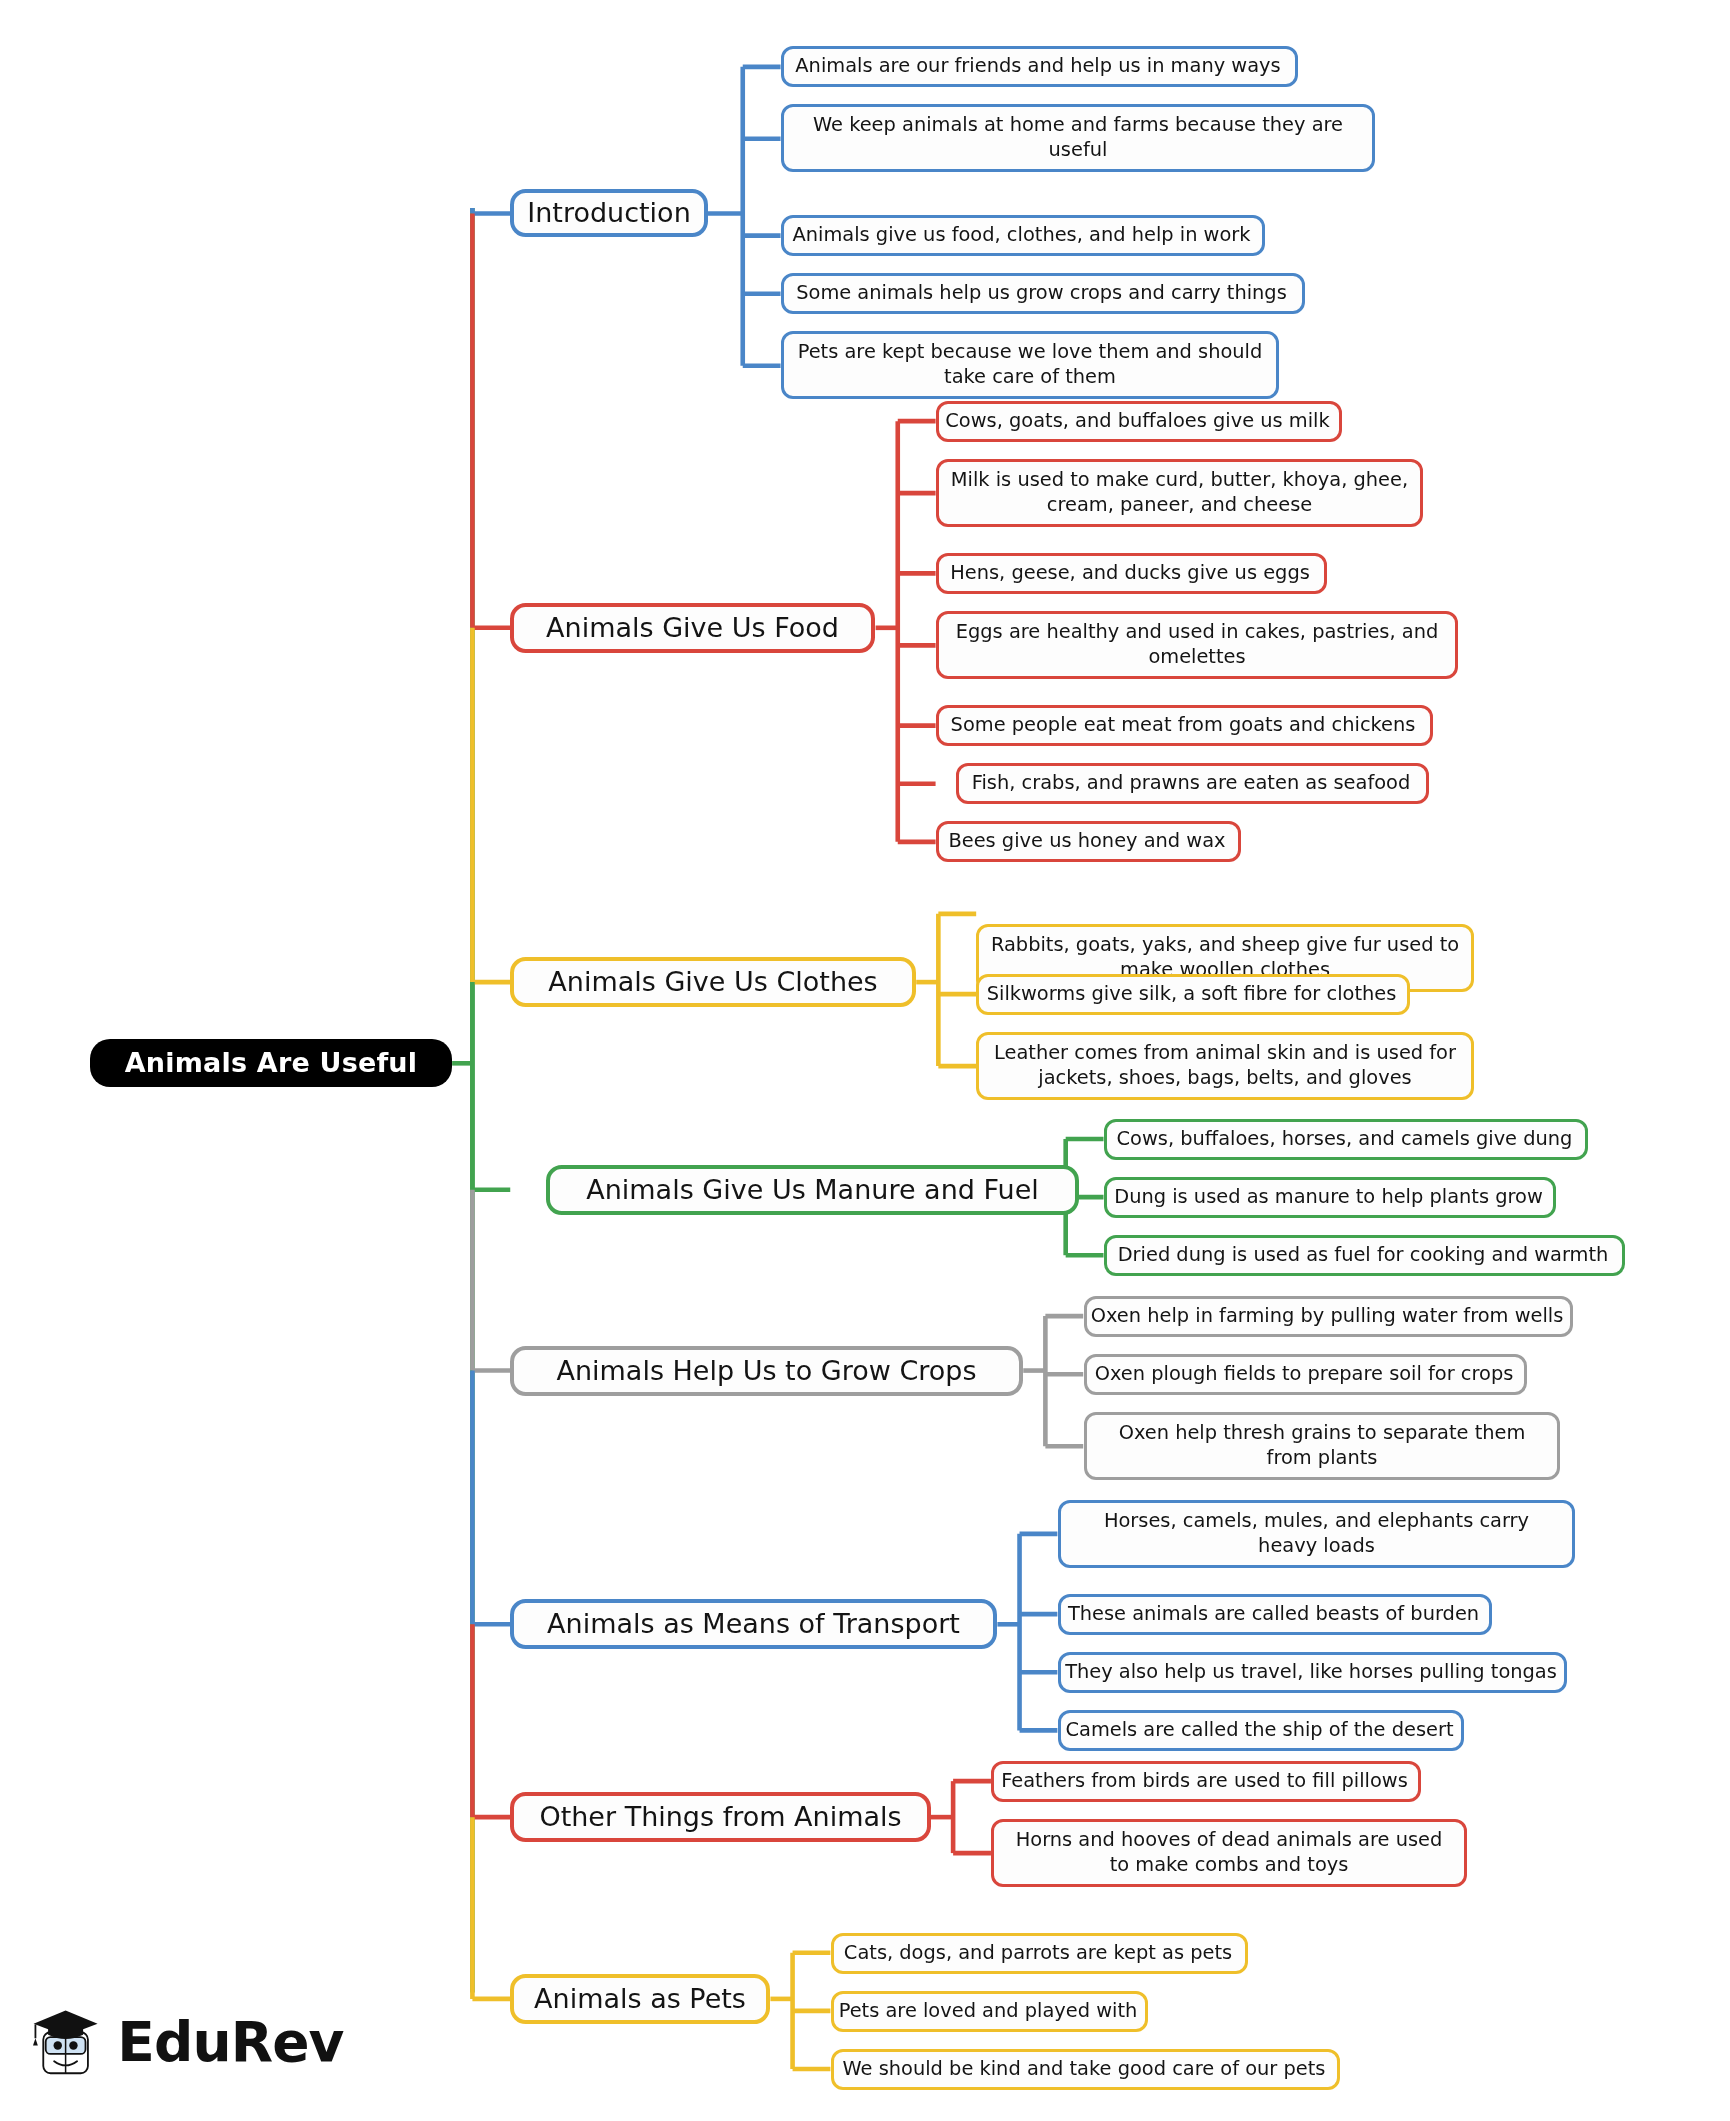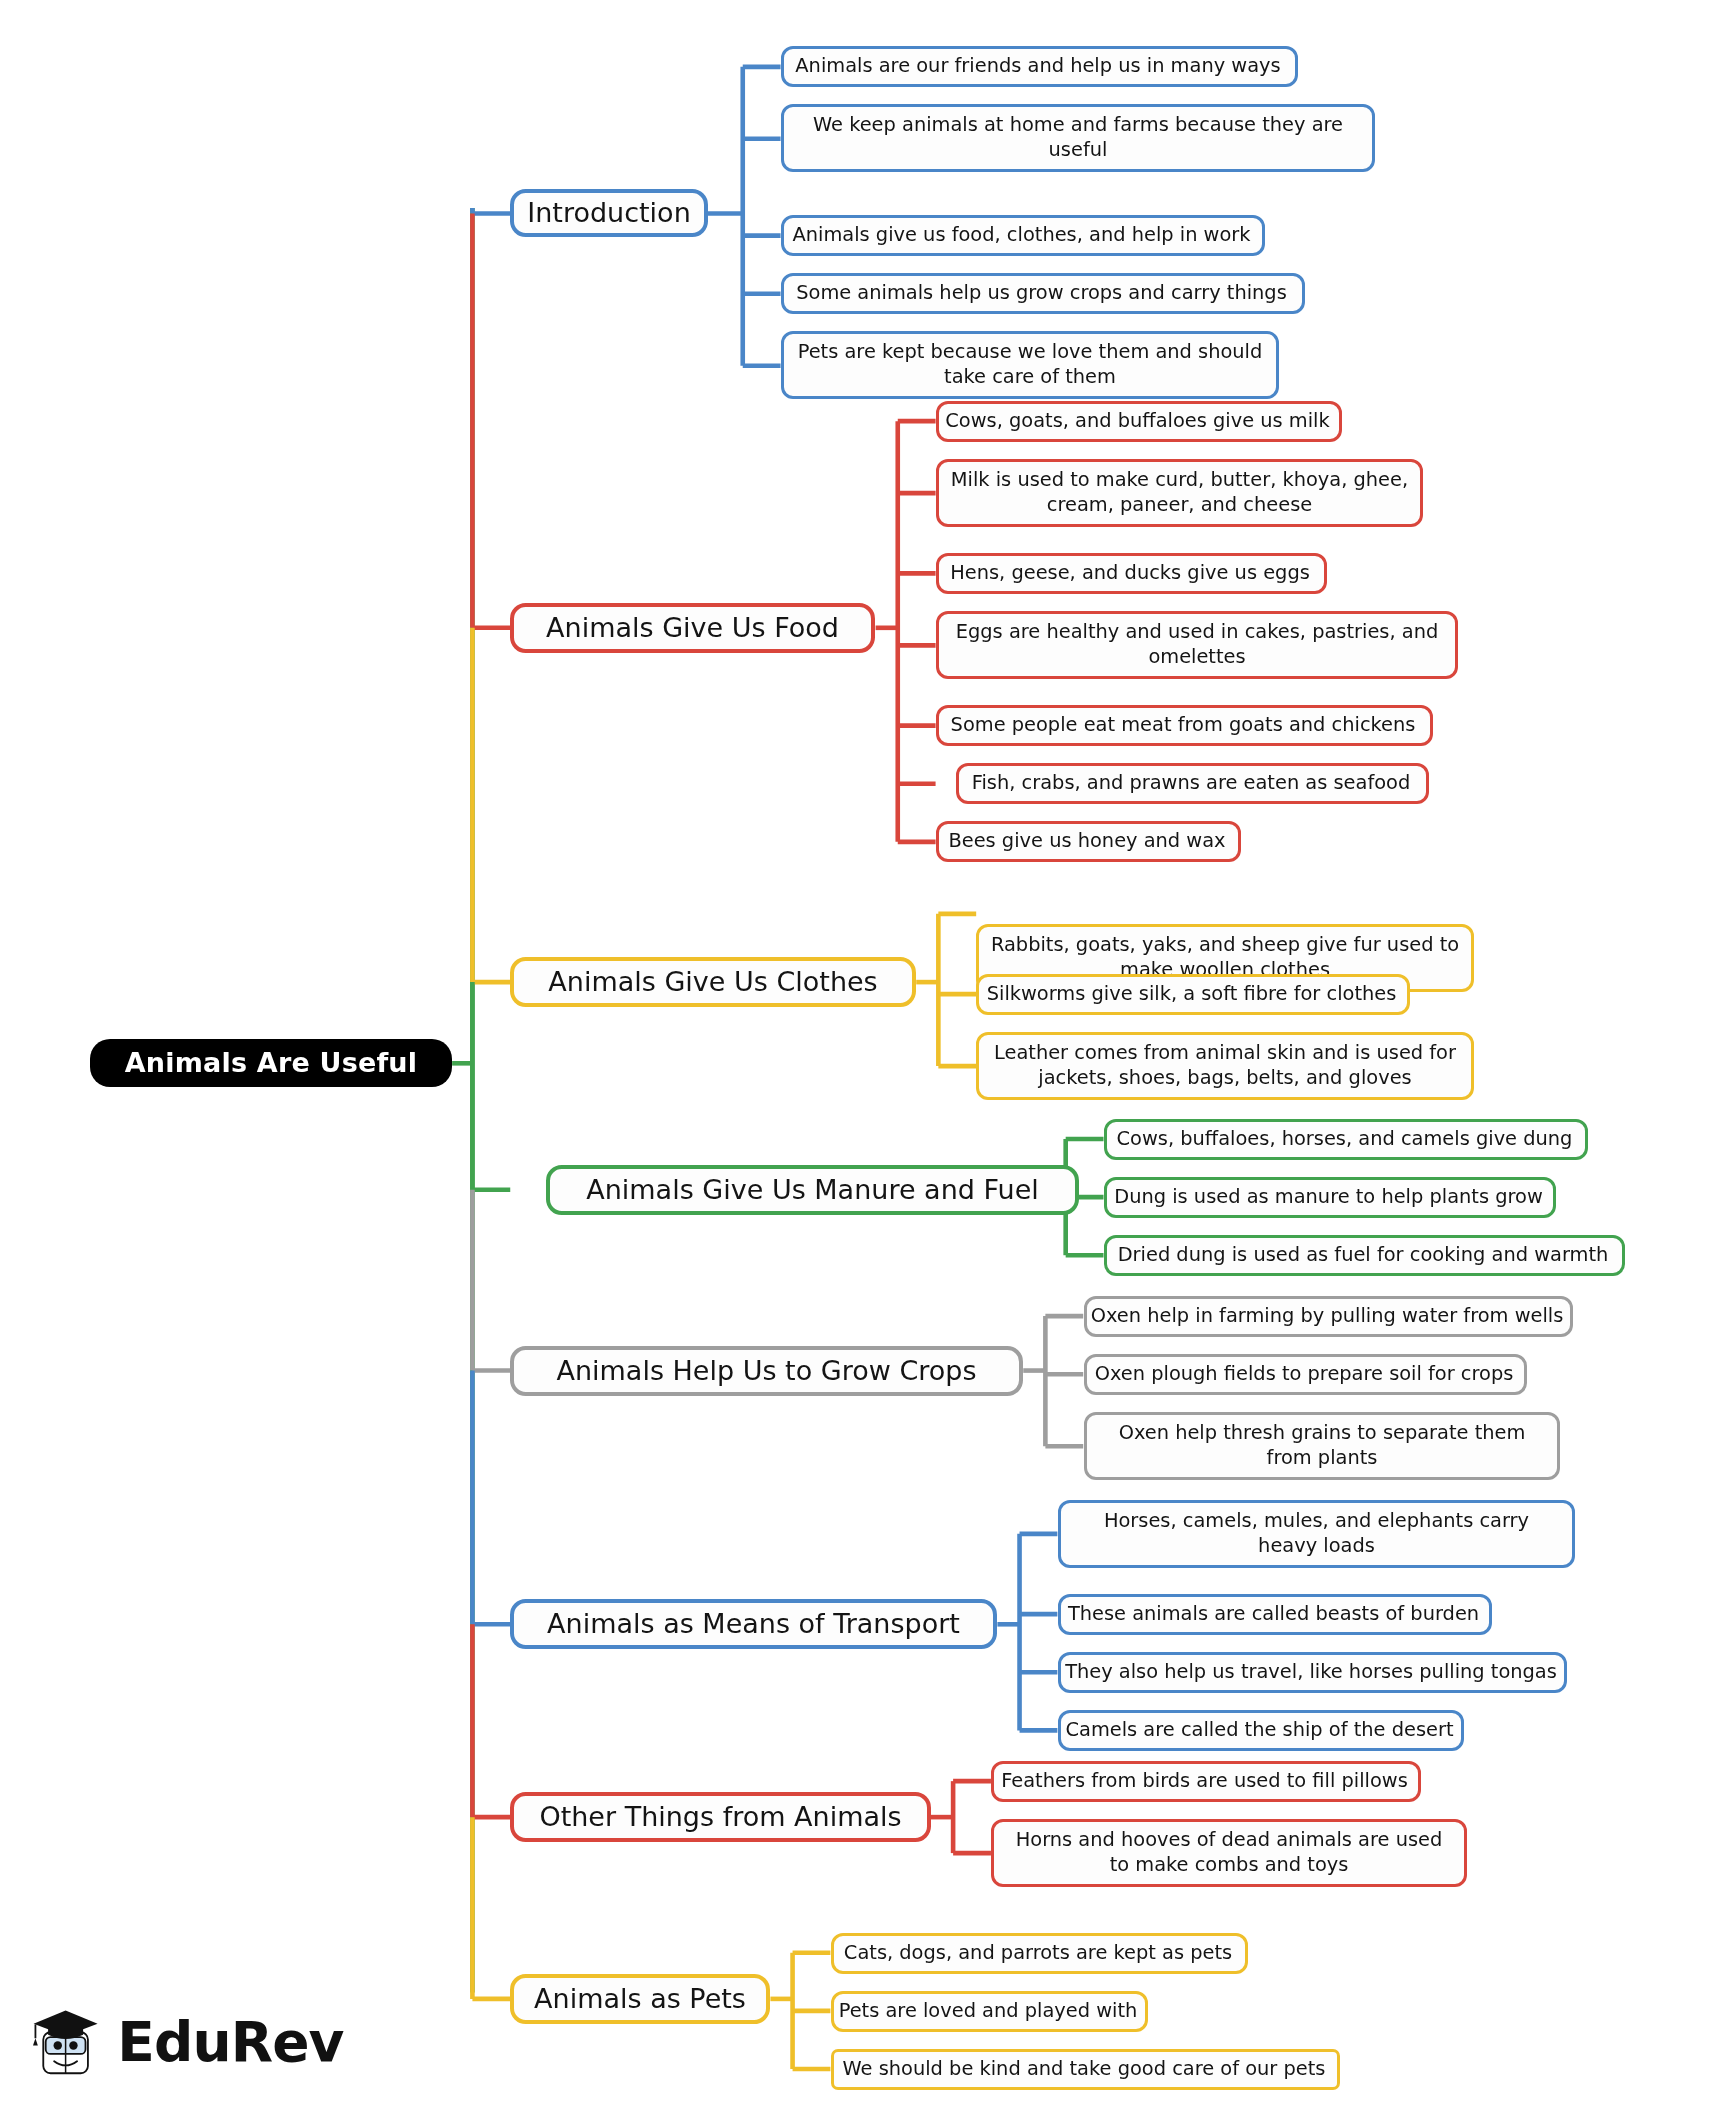--- a/index.html
+++ b/index.html
@@ -198,21 +198,21 @@
       <div class="node leaf c-blue" style="left: 1058px; top: 1500px; width: 517px; height: 68px;">Horses, camels, mules, and elephants carry heavy loads</div>
       <div class="node leaf one-line c-blue" style="left: 1058px; top: 1594px; width: 434px; height: 41px;">These animals are called beasts of burden</div>
       <div class="node leaf one-line c-blue" style="left: 1058px; top: 1652px; width: 509px; height: 41px;">They also help us travel, like horses pulling tongas</div>
       <div class="node leaf one-line c-blue" style="left: 1058px; top: 1710px; width: 406px; height: 41px;">Camels are called the ship of the desert</div>
       <div class="node branch c-red" style="left: 510px; top: 1792px; width: 421px; height: 50px;">Other Things from Animals</div>
       <div class="node leaf one-line c-red" style="left: 991px; top: 1761px; width: 430px; height: 41px;">Feathers from birds are used to fill pillows</div>
       <div class="node leaf c-red" style="left: 991px; top: 1819px; width: 476px; height: 68px;">Horns and hooves of dead animals are used to make combs and toys</div>
       <div class="node branch c-yellow" style="left: 510px; top: 1974px; width: 260px; height: 50px;">Animals as Pets</div>
       <div class="node leaf one-line c-yellow" style="left: 831px; top: 1933px; width: 417px; height: 41px;">Cats, dogs, and parrots are kept as pets</div>
       <div class="node leaf one-line c-yellow" style="left: 831px; top: 1991px; width: 317px; height: 41px;">Pets are loved and played with</div>
-      <div class="node leaf one-line c-yellow" style="left: 831px; top: 2049px; width: 509px; height: 41px; border-radius: 7px;">We should be kind and take good care of our pets</div>
+      <div class="node leaf one-line c-yellow" style="left: 831px; top: 2049px; width: 509px; height: 41px;">We should be kind and take good care of our pets</div>
     </div>
 
   <div id="logo">
     <svg width="109" height="113" viewBox="0 0 118 122">
 
       <rect x="22" y="44" width="74" height="68" rx="12" ry="12" fill="#ffffff" stroke="#111111" stroke-width="3"></rect>
 
       <rect x="26" y="52" width="66" height="28" rx="8" ry="8" fill="#cfe2f3" stroke="#111111" stroke-width="3"></rect>
       <circle cx="46" cy="66" r="7" fill="#111111"></circle>
       <circle cx="72" cy="66" r="7" fill="#111111"></circle>

